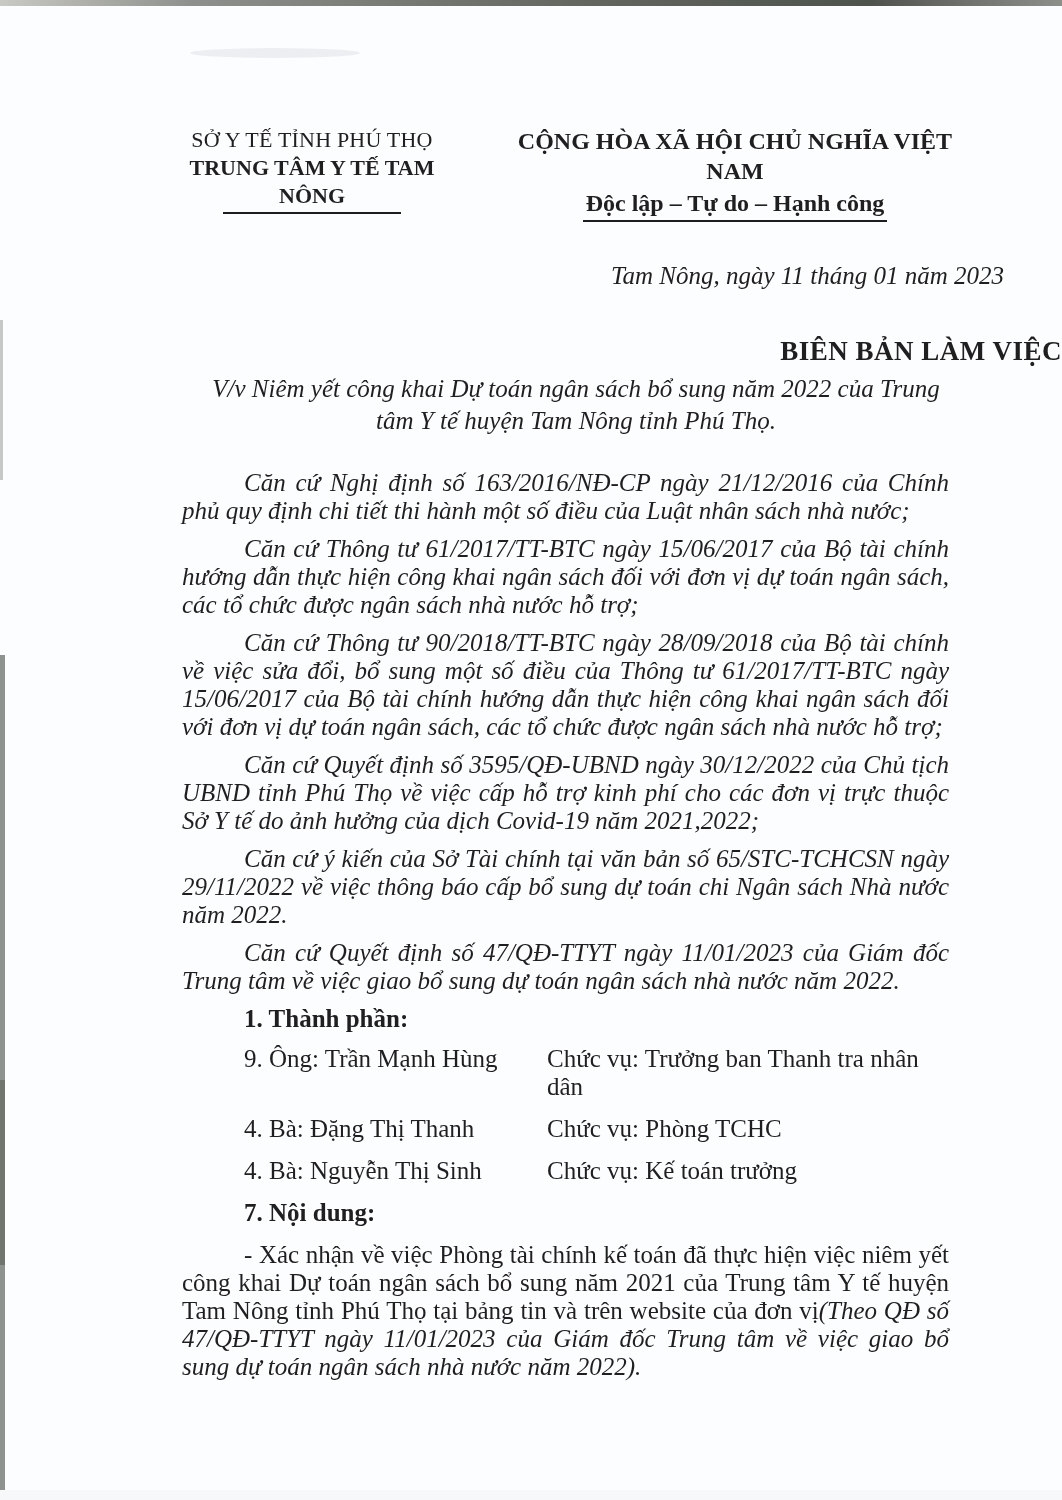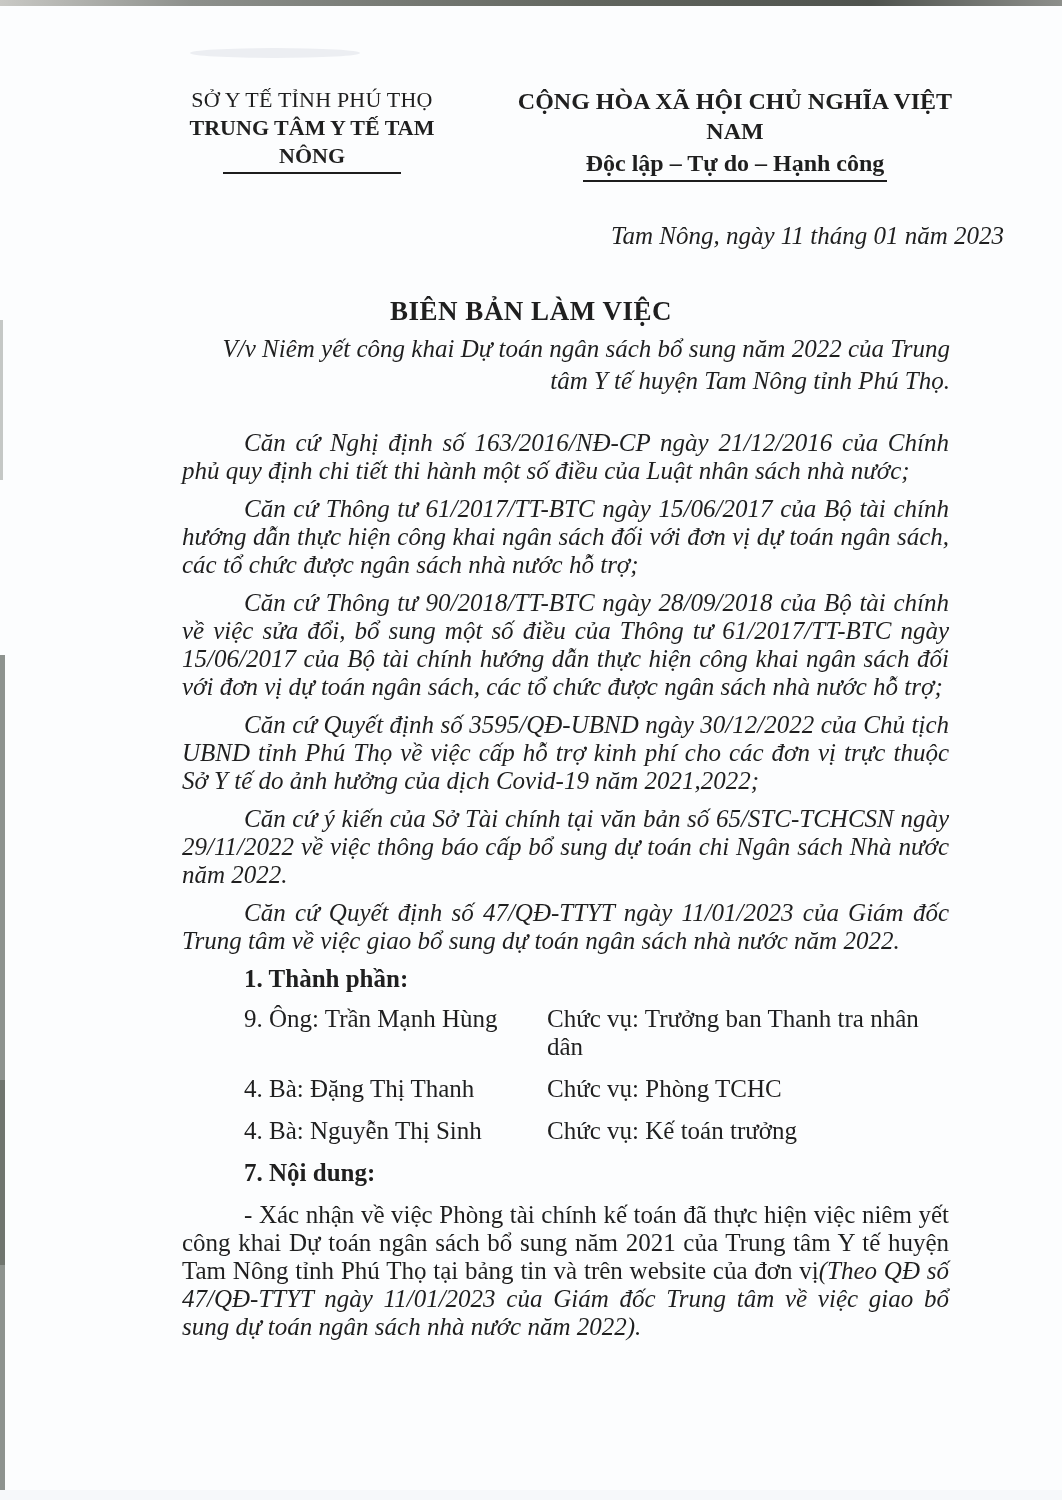--- a/index.html
+++ b/index.html
@@ -23,20 +23,21 @@
   .art-left { left: 0; top: 655px; width: 5px; height: 845px; background: #8e938f; }
   .art-left-dark { left: 0; top: 1080px; width: 5px; height: 185px; background: #70756f; }
   .art-bottom { left: 0; bottom: 0; width: 1062px; height: 10px; background: #f6f8fa; }
   .art-smudge { left: 190px; top: 48px; width: 170px; height: 10px; background: #eceef2; border-radius: 50%; }
 
   
   .doc-header {
     display: flex;
     justify-content: space-between;
     padding: 86px 98px 0 158px;
+    margin-top: 40px;
   }
   .org-block { width: 308px; text-align: center; }
   .org-line1 { font-size: 22px; line-height: 28px; letter-spacing: .2px; }
   .org-line2 { position: relative; font-size: 22px; line-height: 28px; font-weight: bold; display: block; }
   .org-line2::after {
     content: ""; position: absolute; left: 21%; right: 21%; bottom: -4px;
     border-bottom: 2.5px solid #1d1d1d;
   }
   .national-block { width: 458px; text-align: center; }
   .nat-line1 { font-size: 24px; line-height: 30px; font-weight: bold; }
@@ -46,29 +47,29 @@
   .dateline {
     margin-top: 40px;
     text-align: right;
     padding-right: 58px;
     font-style: italic;
     font-size: 25px;
   }
 
   .title {
     margin: 46px 0 0;
-    text-align: center;
+    text-align: right;
     font-size: 27px;
     font-weight: bold;
     letter-spacing: .5px;
   }
   .subtitle {
     margin: 6px 112px 0 182px;
     padding-left: 20px;
-    text-align: right;
+    text-align: center;
     font-style: italic;
     font-size: 25px;
     line-height: 32px;
   }
 
   
   .doc-body { margin: 32px 113px 0 182px; }
   .doc-body p {
     margin: 0 0 10px;
     font-size: 25px;

